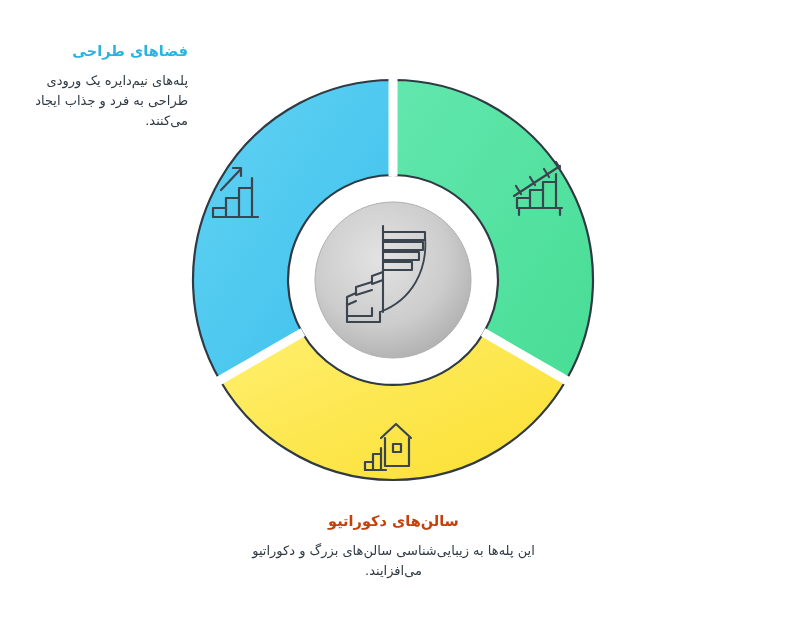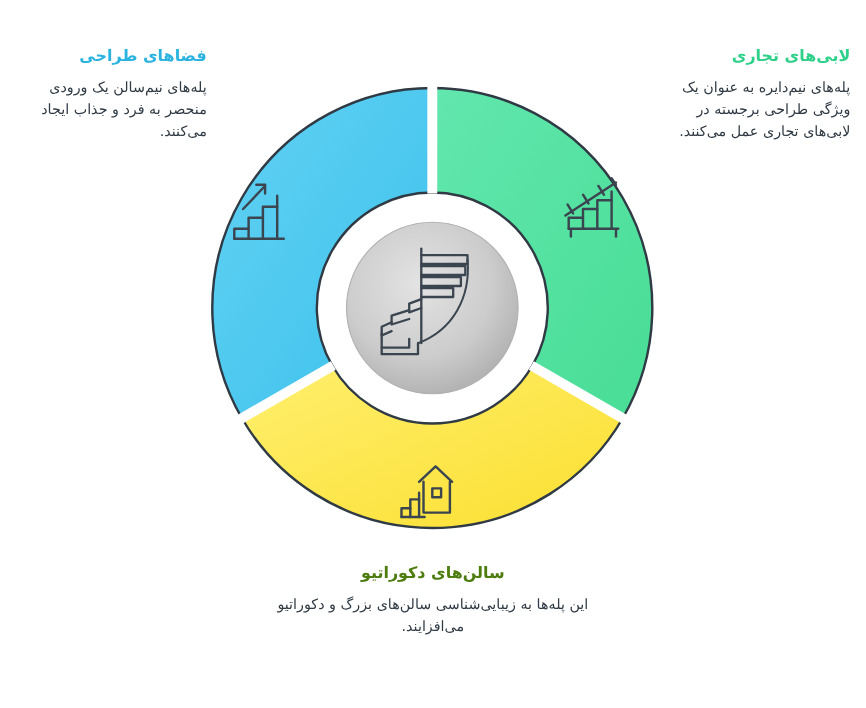--- a/index.html
+++ b/index.html
@@ -62,21 +62,21 @@
   #block-lobby .label-title { color: #2fd08a; }
 
   
   #block-halls {
     left: 50%;
     transform: translateX(-50%);
     top: 512px;
     width: 300px;
     text-align: center;
   }
-  #block-halls .label-title { color: #4d7c0f; }
+  #block-halls .label-title { color: #c2410c; }
   #block-halls .label-body { }
 </style>
 </head>
 <body>
 
 <div id="stage">
 
   <svg class="diagram-svg" width="787" height="644" viewBox="0 0 787 644">
     <defs>
       <radialGradient id="centerGrad" cx="42%" cy="36%" r="72%">
@@ -187,26 +187,22 @@
 
       <path d="M365 470 L365 462 L373 462 L373 454 L381 454 L381 448"></path>
       <line x1="365" y1="470" x2="386" y2="470"></line>
       <line x1="373" y1="462" x2="373" y2="470"></line>
       <line x1="381" y1="454" x2="381" y2="470"></line>
     </g>
   </svg>
 
   <div class="label-block" id="block-entry">
     <p class="label-title">فضاهای طراحی</p>
-    <p class="label-body">پله‌های نیم‌سالن یک ورودی منحصر به فرد و جذاب ایجاد می‌کنند.</p>
+    <p class="label-body">پله‌های نیم‌دایره یک ورودی طراحی به فرد و جذاب ایجاد می‌کنند.</p>
   </div>
 
-  <div class="label-block" id="block-lobby">
-    <p class="label-title">لابی‌های تجاری</p>
-    <p class="label-body">پله‌های نیم‌دایره به عنوان یک ویژگی طراحی برجسته در لابی‌های تجاری عمل می‌کنند.</p>
-  </div>
 
   <div class="label-block" id="block-halls">
     <p class="label-title">سالن‌های دکوراتیو</p>
     <p class="label-body">این پله‌ها به زیبایی‌شناسی سالن‌های بزرگ و دکوراتیو می‌افزایند.</p>
   </div>
 
 </div>
 
 </body></html>

